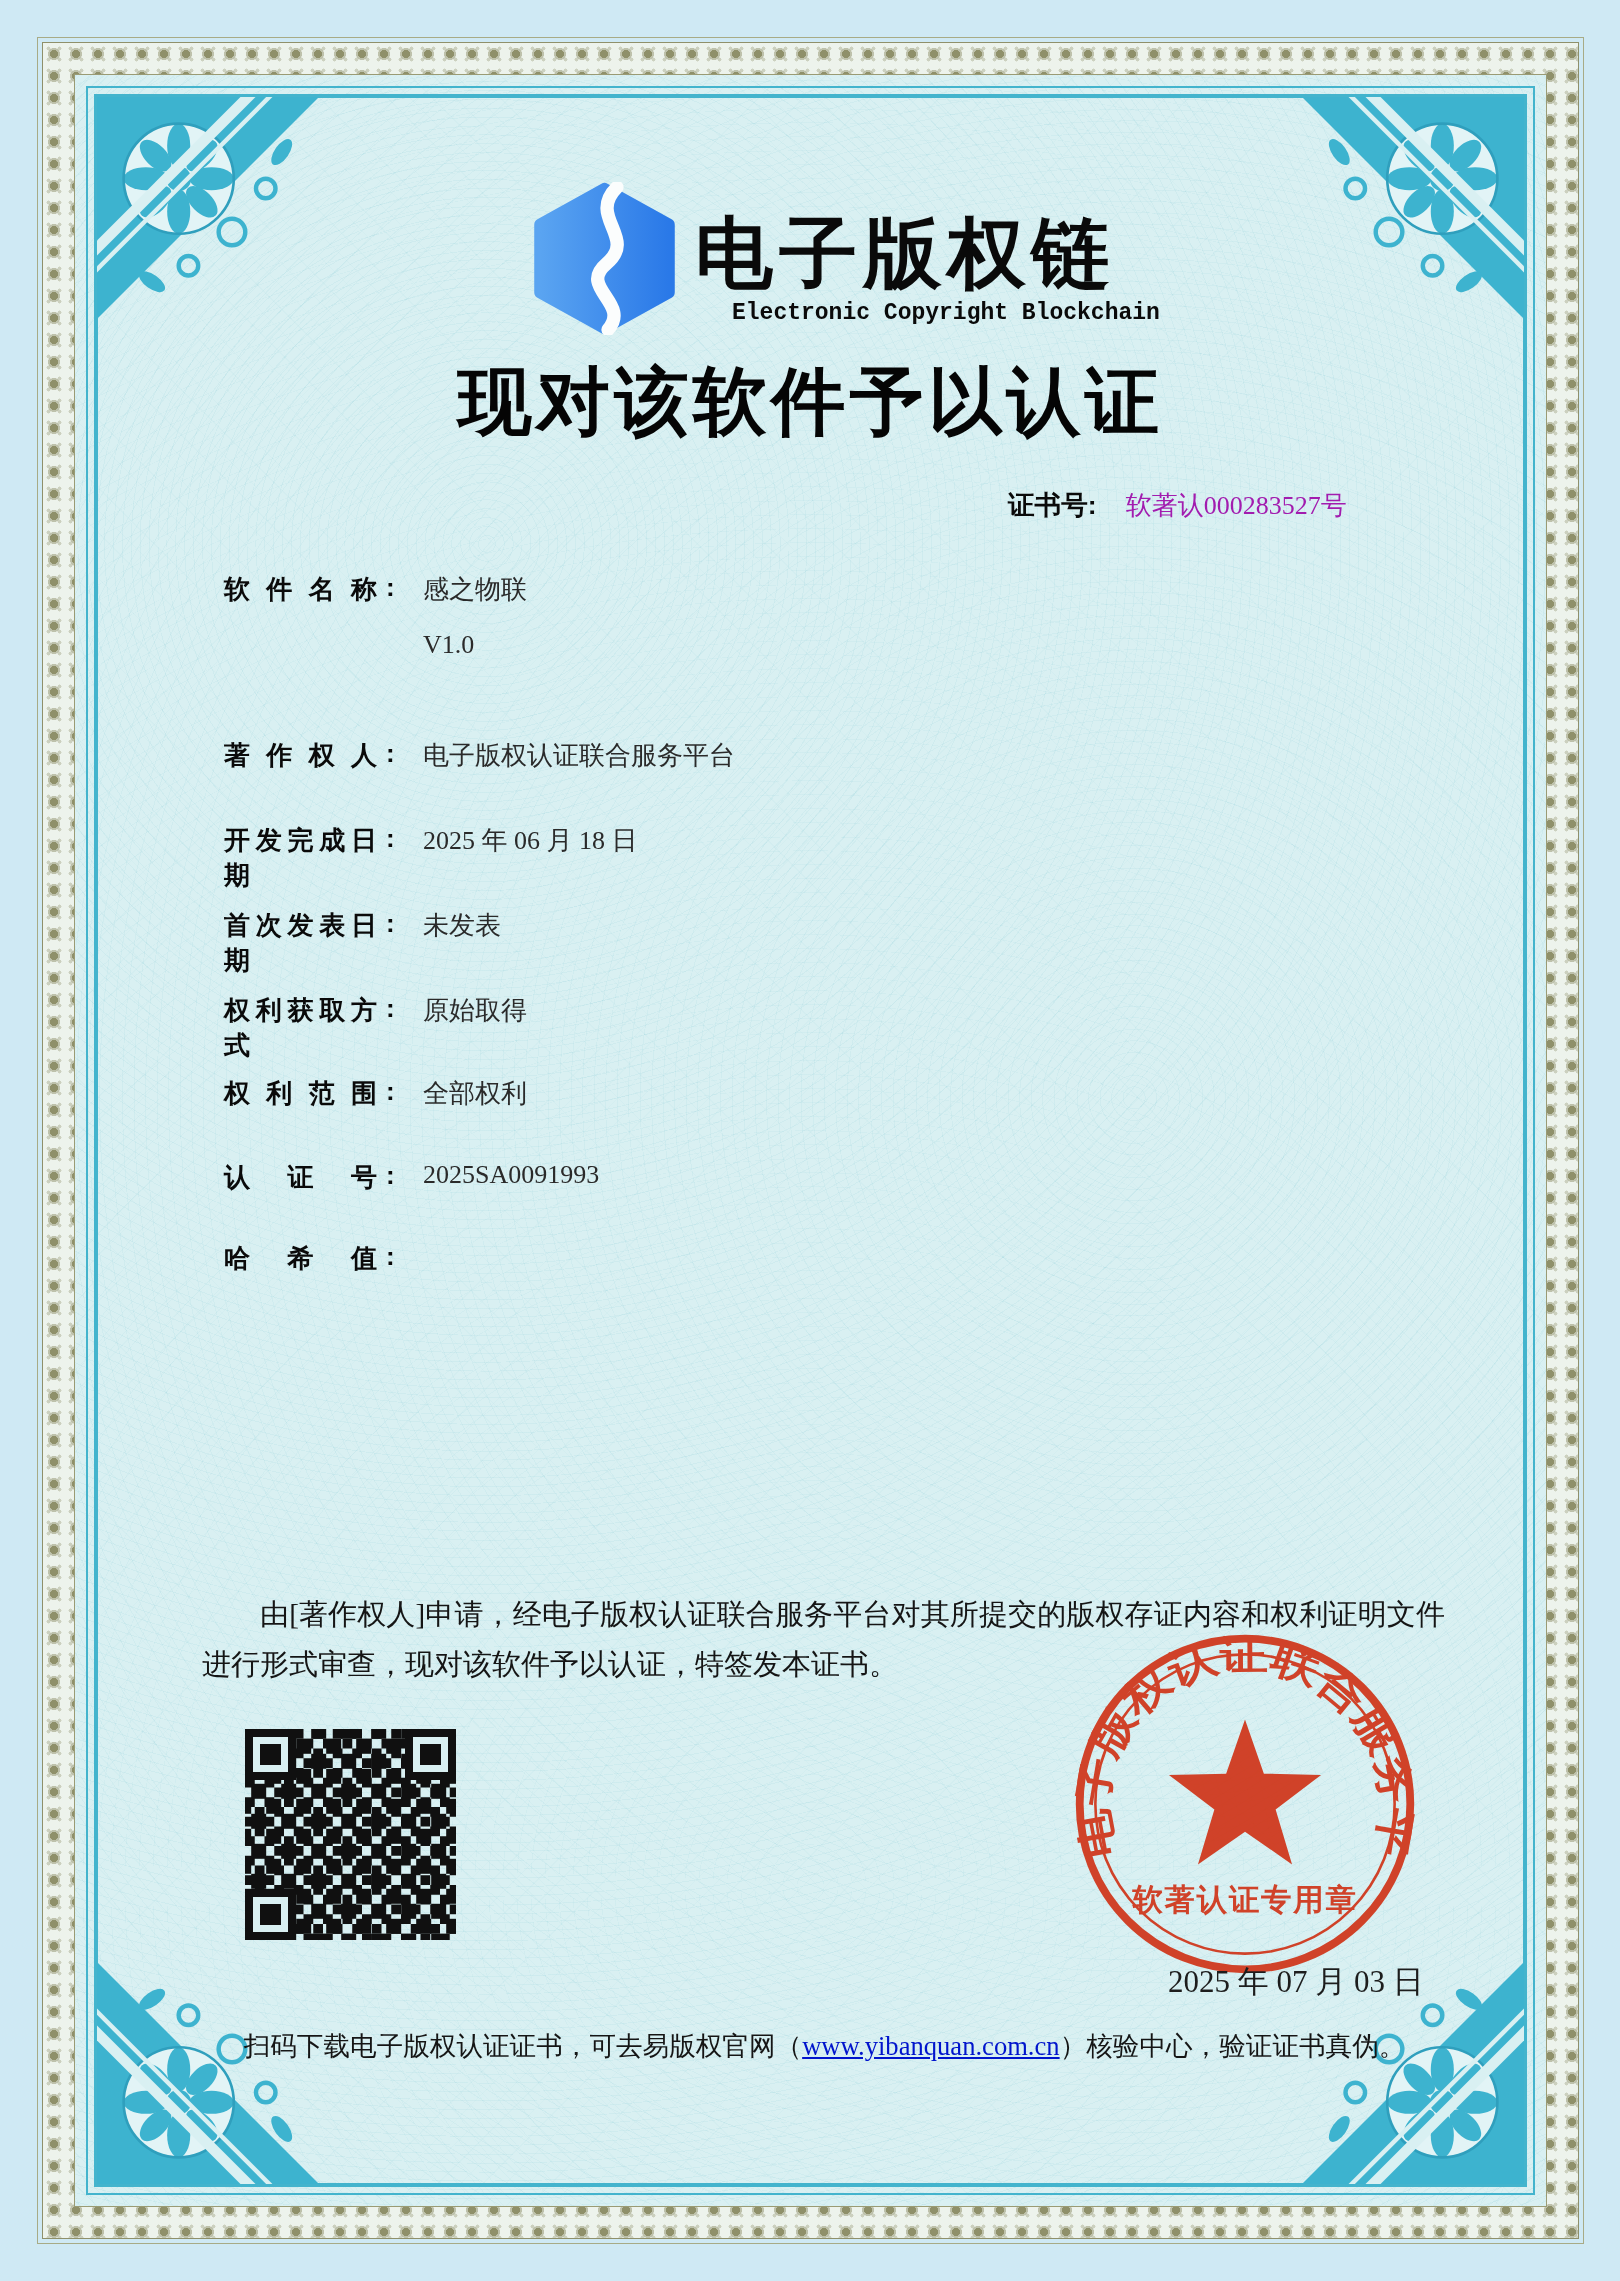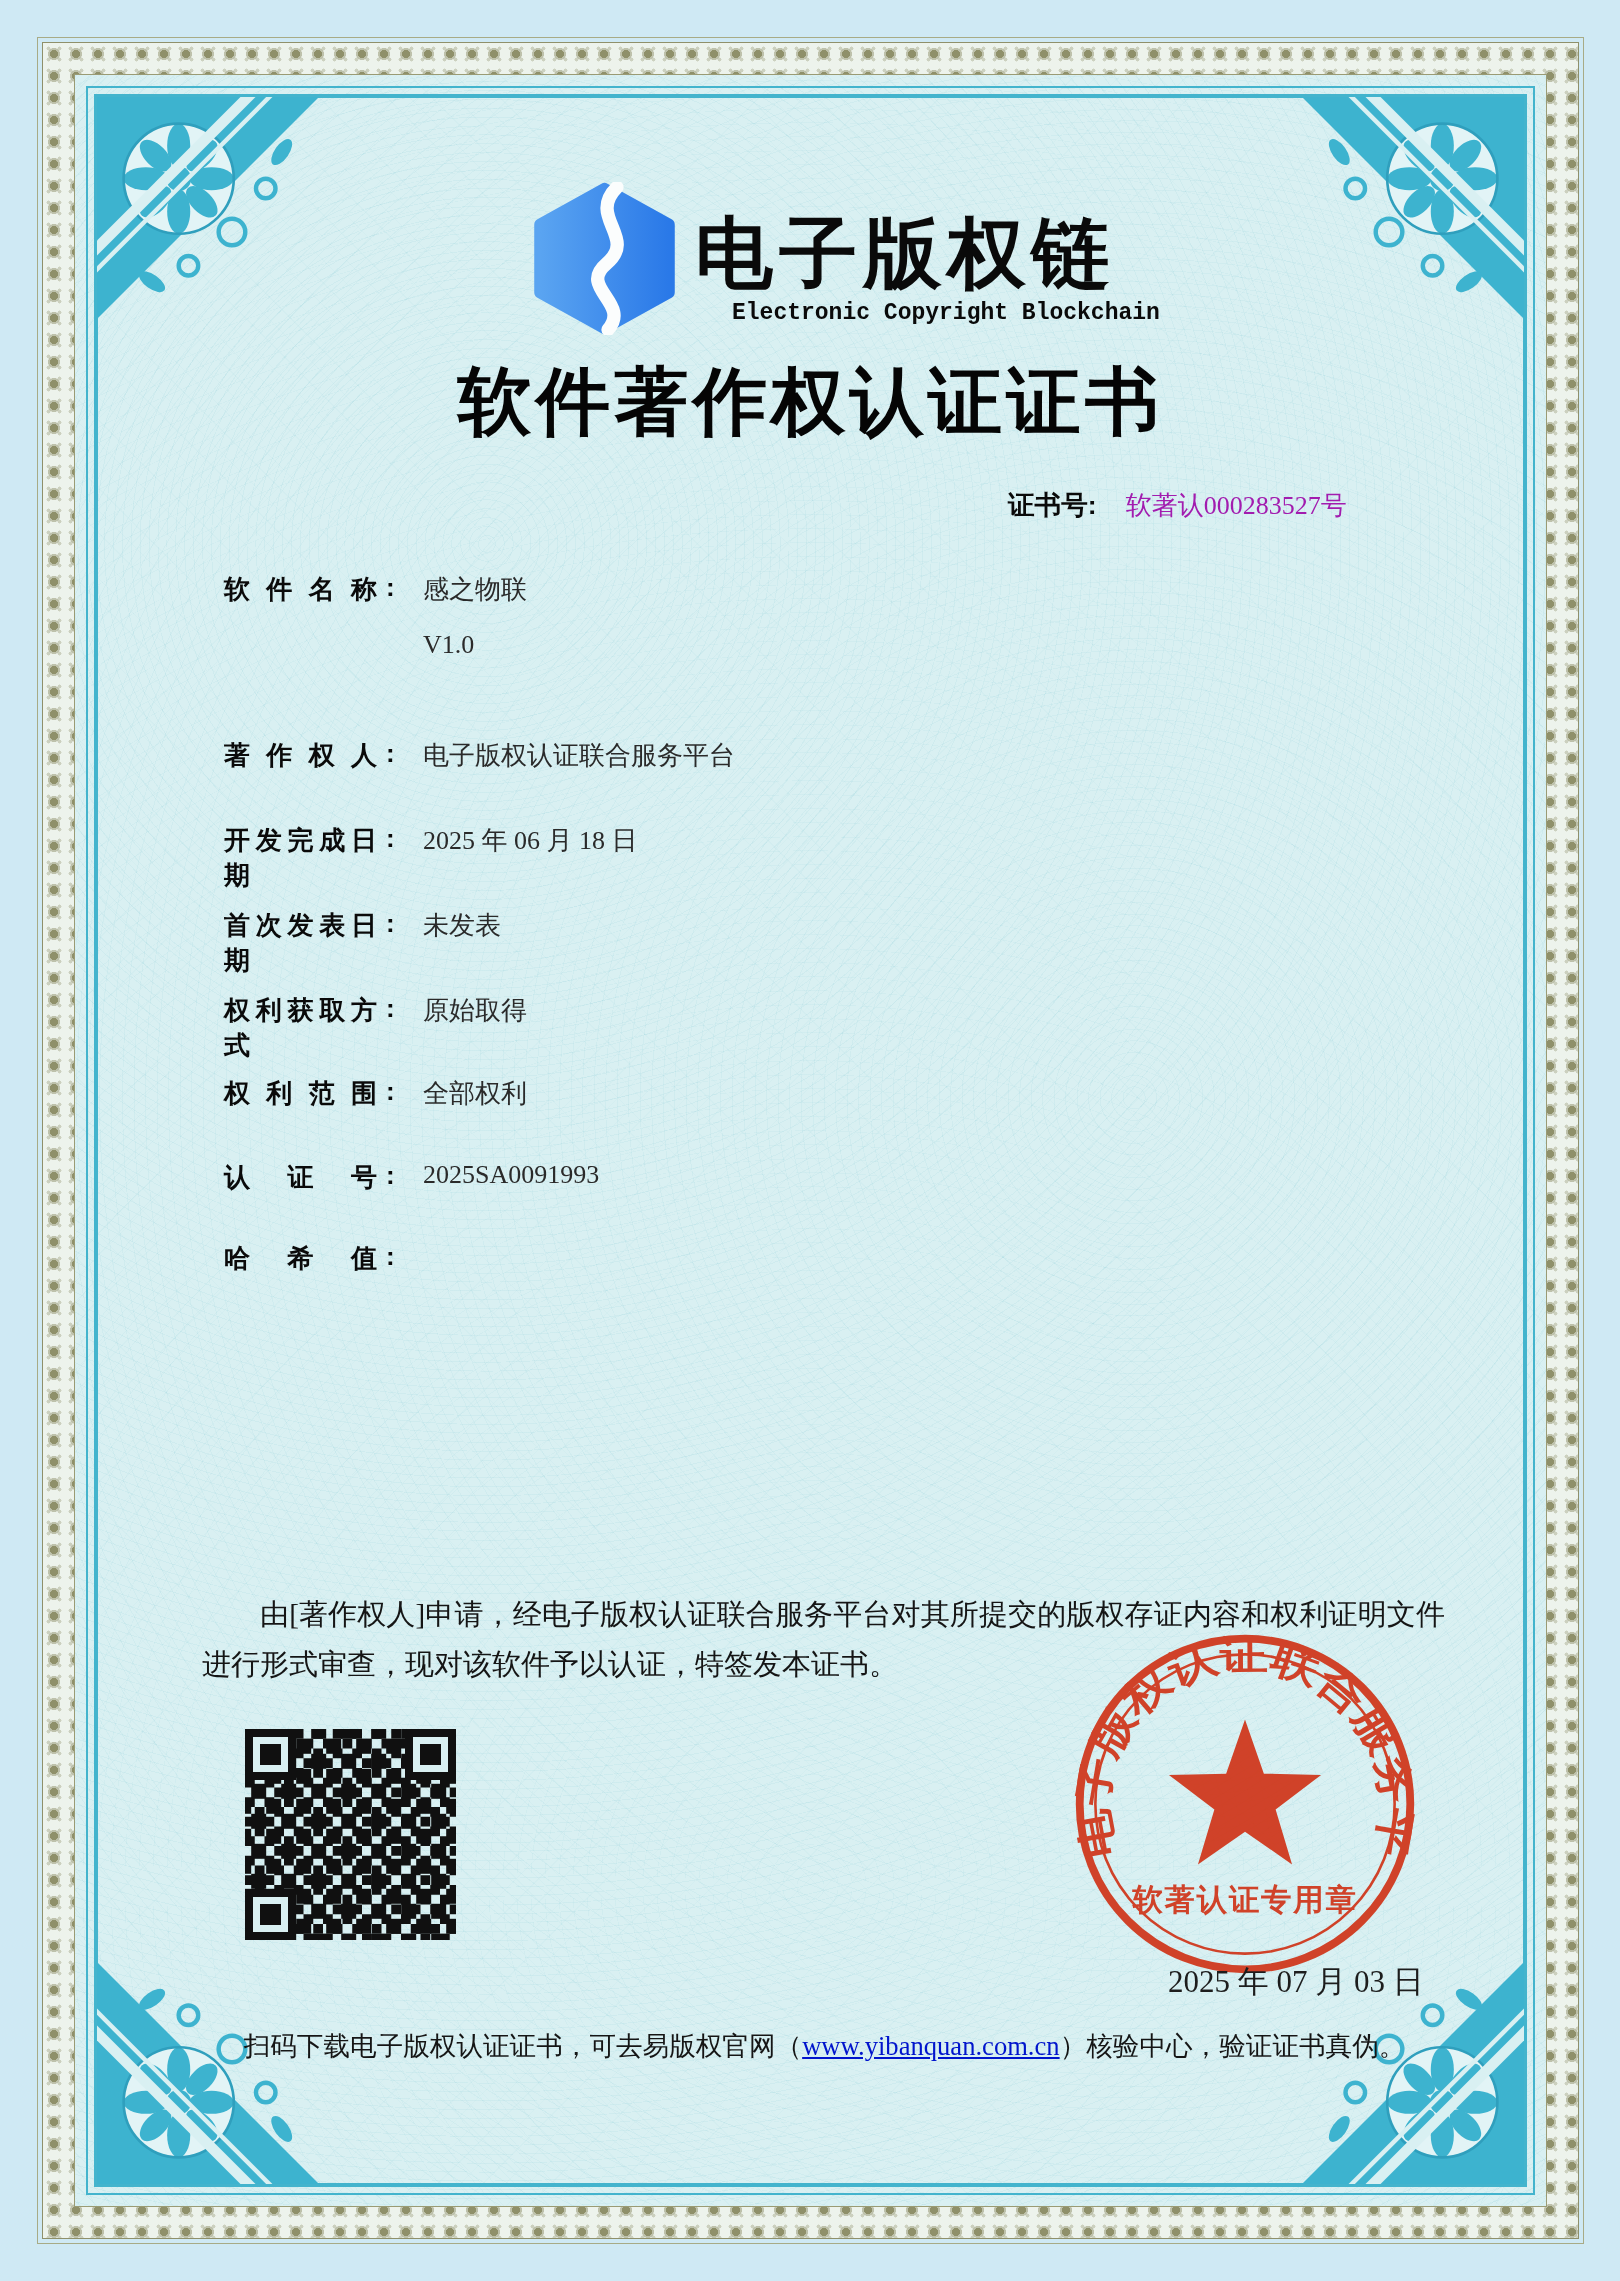--- a/index.html
+++ b/index.html
@@ -225,21 +225,21 @@
         <stop offset="0" stop-color="#5aa4f1"></stop>
         <stop offset="1" stop-color="#2a79e8"></stop>
       </linearGradient>
     </defs>
     <polygon points="86,8 158,48 158,124 86,164 14,124 14,48" fill="url(#hexg)" stroke="url(#hexg)" stroke-width="14" stroke-linejoin="round"></polygon>
     <path d="M100,6 C66,40 124,62 88,92 C56,119 116,136 90,166" fill="none" stroke="#fbfdfd" stroke-width="15" stroke-linecap="round"></path>
   </svg>
   <div class="brand-name">电子版权链</div>
   <div class="brand-sub">Electronic Copyright Blockchain</div>
 
-  <div class="main-title">软件著作权认证证书</div>
+  <div class="main-title">现对该软件予以认证</div>
 
   <div class="certno-row">
     <span class="certno-label">证书号:</span>
     <span class="certno-value">软著认000283527号</span>
   </div>
 
   <div class="frow" style="top:572px">
     <span class="flabel">软件名称</span>
     <span class="fcolon">:</span>
     <span class="fvalue">

